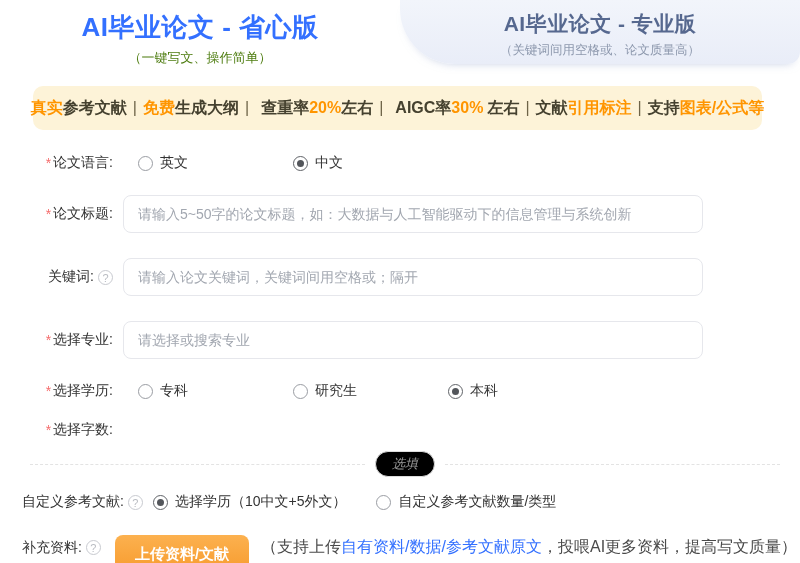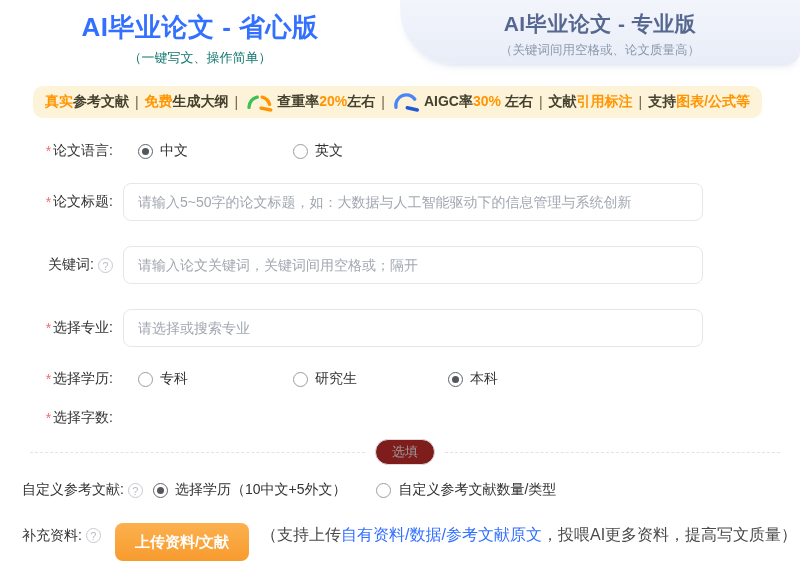--- a/index.html
+++ b/index.html
@@ -4,30 +4,30 @@
 <style>
   * { margin:0; padding:0; box-sizing:border-box; }
   html,body { width:800px; height:563px; overflow:hidden; background:#fff;
     font-family:"Liberation Sans","DejaVu Sans",sans-serif; }
   
   .tabs { display:flex; height:64px; }
   .tab { flex:1; text-align:center; padding-top:10px; }
   .tab-title { font-size:26px; font-weight:800; letter-spacing:.5px; }
   .tab-sub { font-size:13px; margin-top:4px; }
   .tab-active .tab-title { color:#3370ff; }
-  .tab-active .tab-sub { color:#0f766e; }
+  .tab-active .tab-sub { color:#4d7c0f; }
   .tab-inactive { background:linear-gradient(180deg,#f2f5fb 0%,#e9edf8 100%);
     border-bottom-left-radius:55px; border-bottom-right-radius:12px;
     box-shadow:0 6px 10px -7px rgba(140,158,200,.55); }
   .tab-inactive .tab-title { color:#56688f; font-size:21px; }
   .tab-inactive .tab-sub { color:#8d98ad; font-size:12.5px; }
   
-  .banner { margin:22px 38px 0 33px; height:32px; background:#fdf3d8; border-radius:10px;
+  .banner { margin:22px 38px 0 33px; height:44px; background:#fdf3d8; border-radius:10px;
     display:flex; align-items:center; justify-content:center; white-space:nowrap;
-    font-size:14px; font-weight:700; color:#45412f; }
+    font-size:16px; font-weight:700; color:#45412f; }
   .banner .hl { color:#ff9500; }
   .banner .sep { margin:0 6px; color:#6e6448; font-weight:400; }
   .gauge { margin:0 4px 0 2px; vertical-align:-4px; }
   .gap { margin-left:4px; }
   
   .form { padding-left:10px; }
   .row { display:flex; align-items:center; }
   .lbl { width:103px; display:flex; justify-content:flex-end; align-items:center;
     font-size:14px; color:#333; flex:none; }
   .lbl-wide { display:flex; align-items:center; font-size:14px; color:#333; flex:none; }
@@ -48,21 +48,21 @@
   .opt-label { margin-left:7px; font-size:14px; color:#333; }
   .row-language { margin-top:24px; }
   .row-title { margin-top:23px; }
   .row-keywords { margin-top:25px; }
   .row-major { margin-top:25px; }
   .row-degree { margin-top:23px; }
   .row-wordcount { margin-top:21px; }
   .divider { display:flex; align-items:center; margin:12px 20px 0 20px; }
   .divider::before,.divider::after { content:""; flex:1; border-top:1px dashed #e3e3e3; }
   .pill { border:1px solid #dcdcdc; border-radius:14px; padding:3px 16px; font-size:13px;
-    color:#9c9c9c; margin:0 10px; background:#7f1d1d; }
+    color:#9c9c9c; margin:0 10px; background:#000000;font-style:italic; }
   .row-wide { padding-left:12px; }
   .row-references { margin-top:16px; }
   .row-references .radio-group { margin-left:10px; }
   .row-materials { margin-top:24px; align-items:flex-start; }
   .row-materials .lbl-wide { margin-top:2px; line-height:20px; }
   .upload-btn { margin-left:14px; background:linear-gradient(180deg,#fcb14f,#f79b2e);
     color:#fff; font-size:15px; font-weight:700; height:38px; padding:0 20px;
     border:none; border-radius:8px; cursor:pointer;
     font-family:"Liberation Sans","DejaVu Sans",sans-serif; }
   .note { font-size:16px; color:#4a4a4a; margin-left:12px; margin-top:2px; line-height:20px; }
@@ -107,28 +107,28 @@
 
 <div class="form">
 
   <div class="row row-language">
     <div class="lbl">
         <span class="req">*</span>
         <span>论文语言:</span>
       </div>
     <div class="radio-group">
       <label class="opt">
+        <span class="radio"></span>
+        <span class="opt-label">英文</span>
+      </label>
+      <label class="opt">
         <span class="radio checked">
             <span class="dot"></span>
           </span>
         <span class="opt-label">中文</span>
-      </label>
-      <label class="opt">
-        <span class="radio"></span>
-        <span class="opt-label">英文</span>
       </label>
     </div>
   </div>
 
   <div class="row row-title">
     <div class="lbl">
         <span class="req">*</span>
         <span>论文标题:</span>
       </div>
     <input class="text-input" type="text" placeholder="请输入5~50字的论文标题，如：大数据与人工智能驱动下的信息管理与系统创新" style="">

